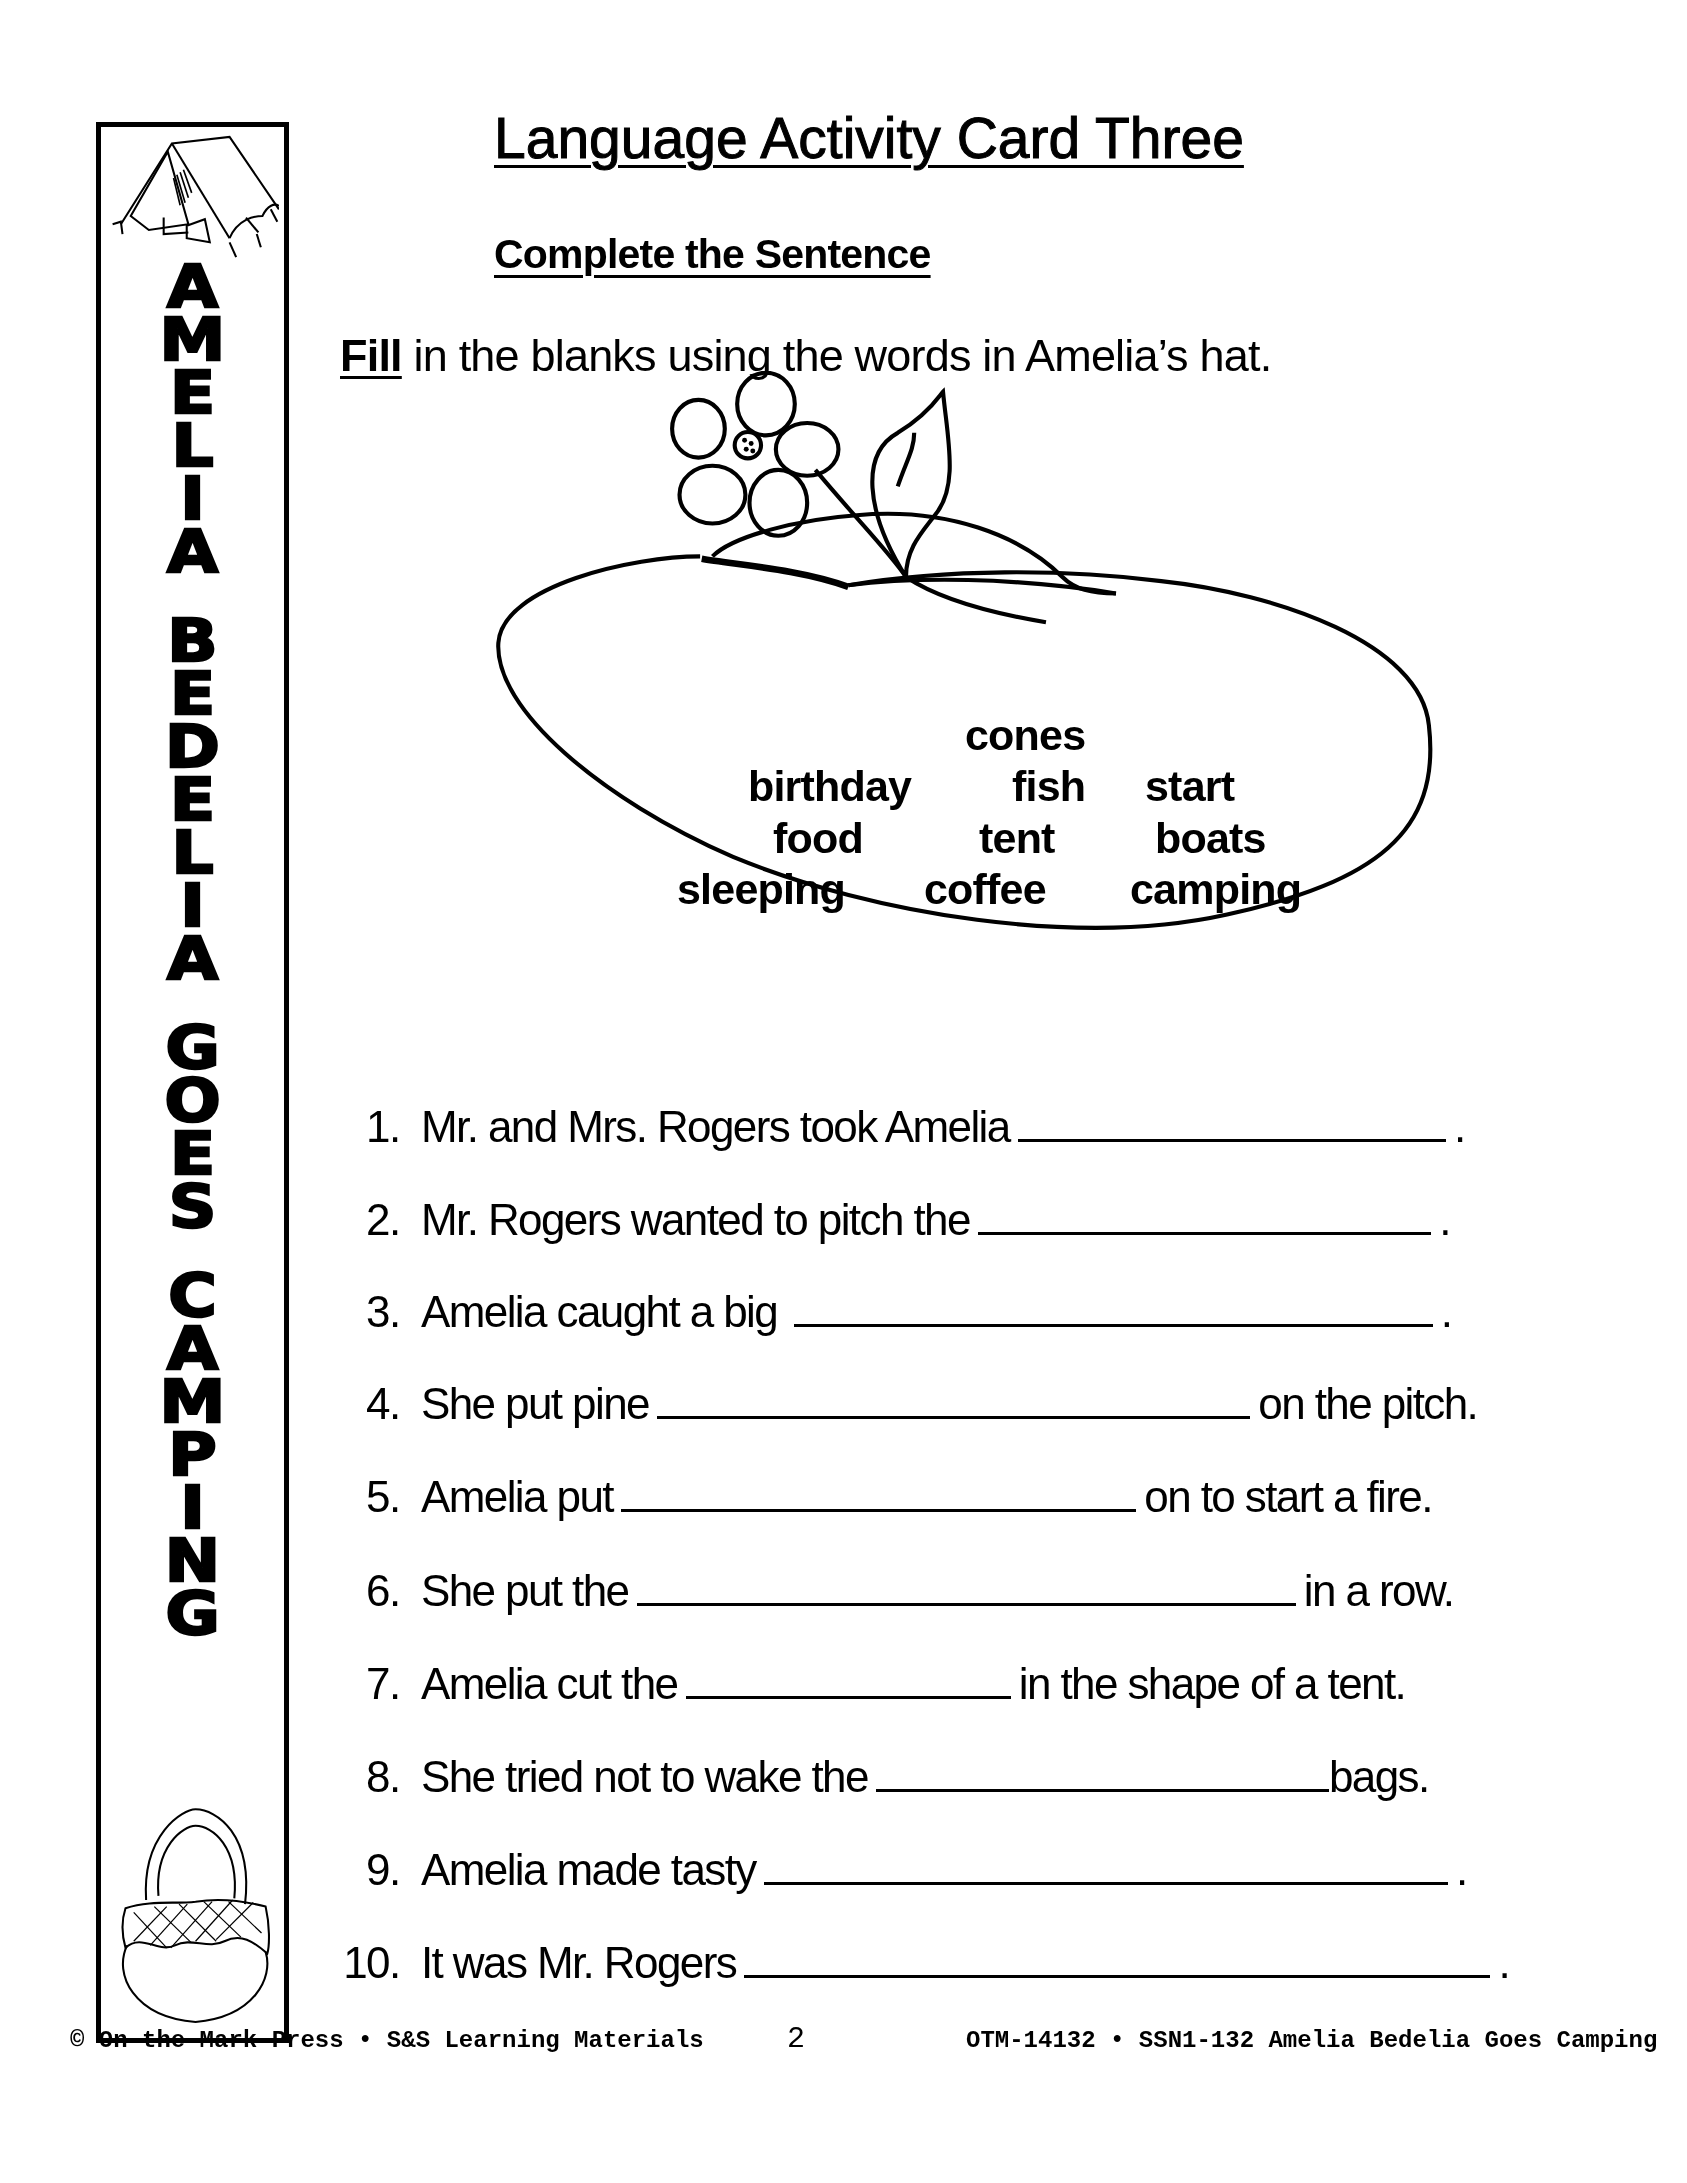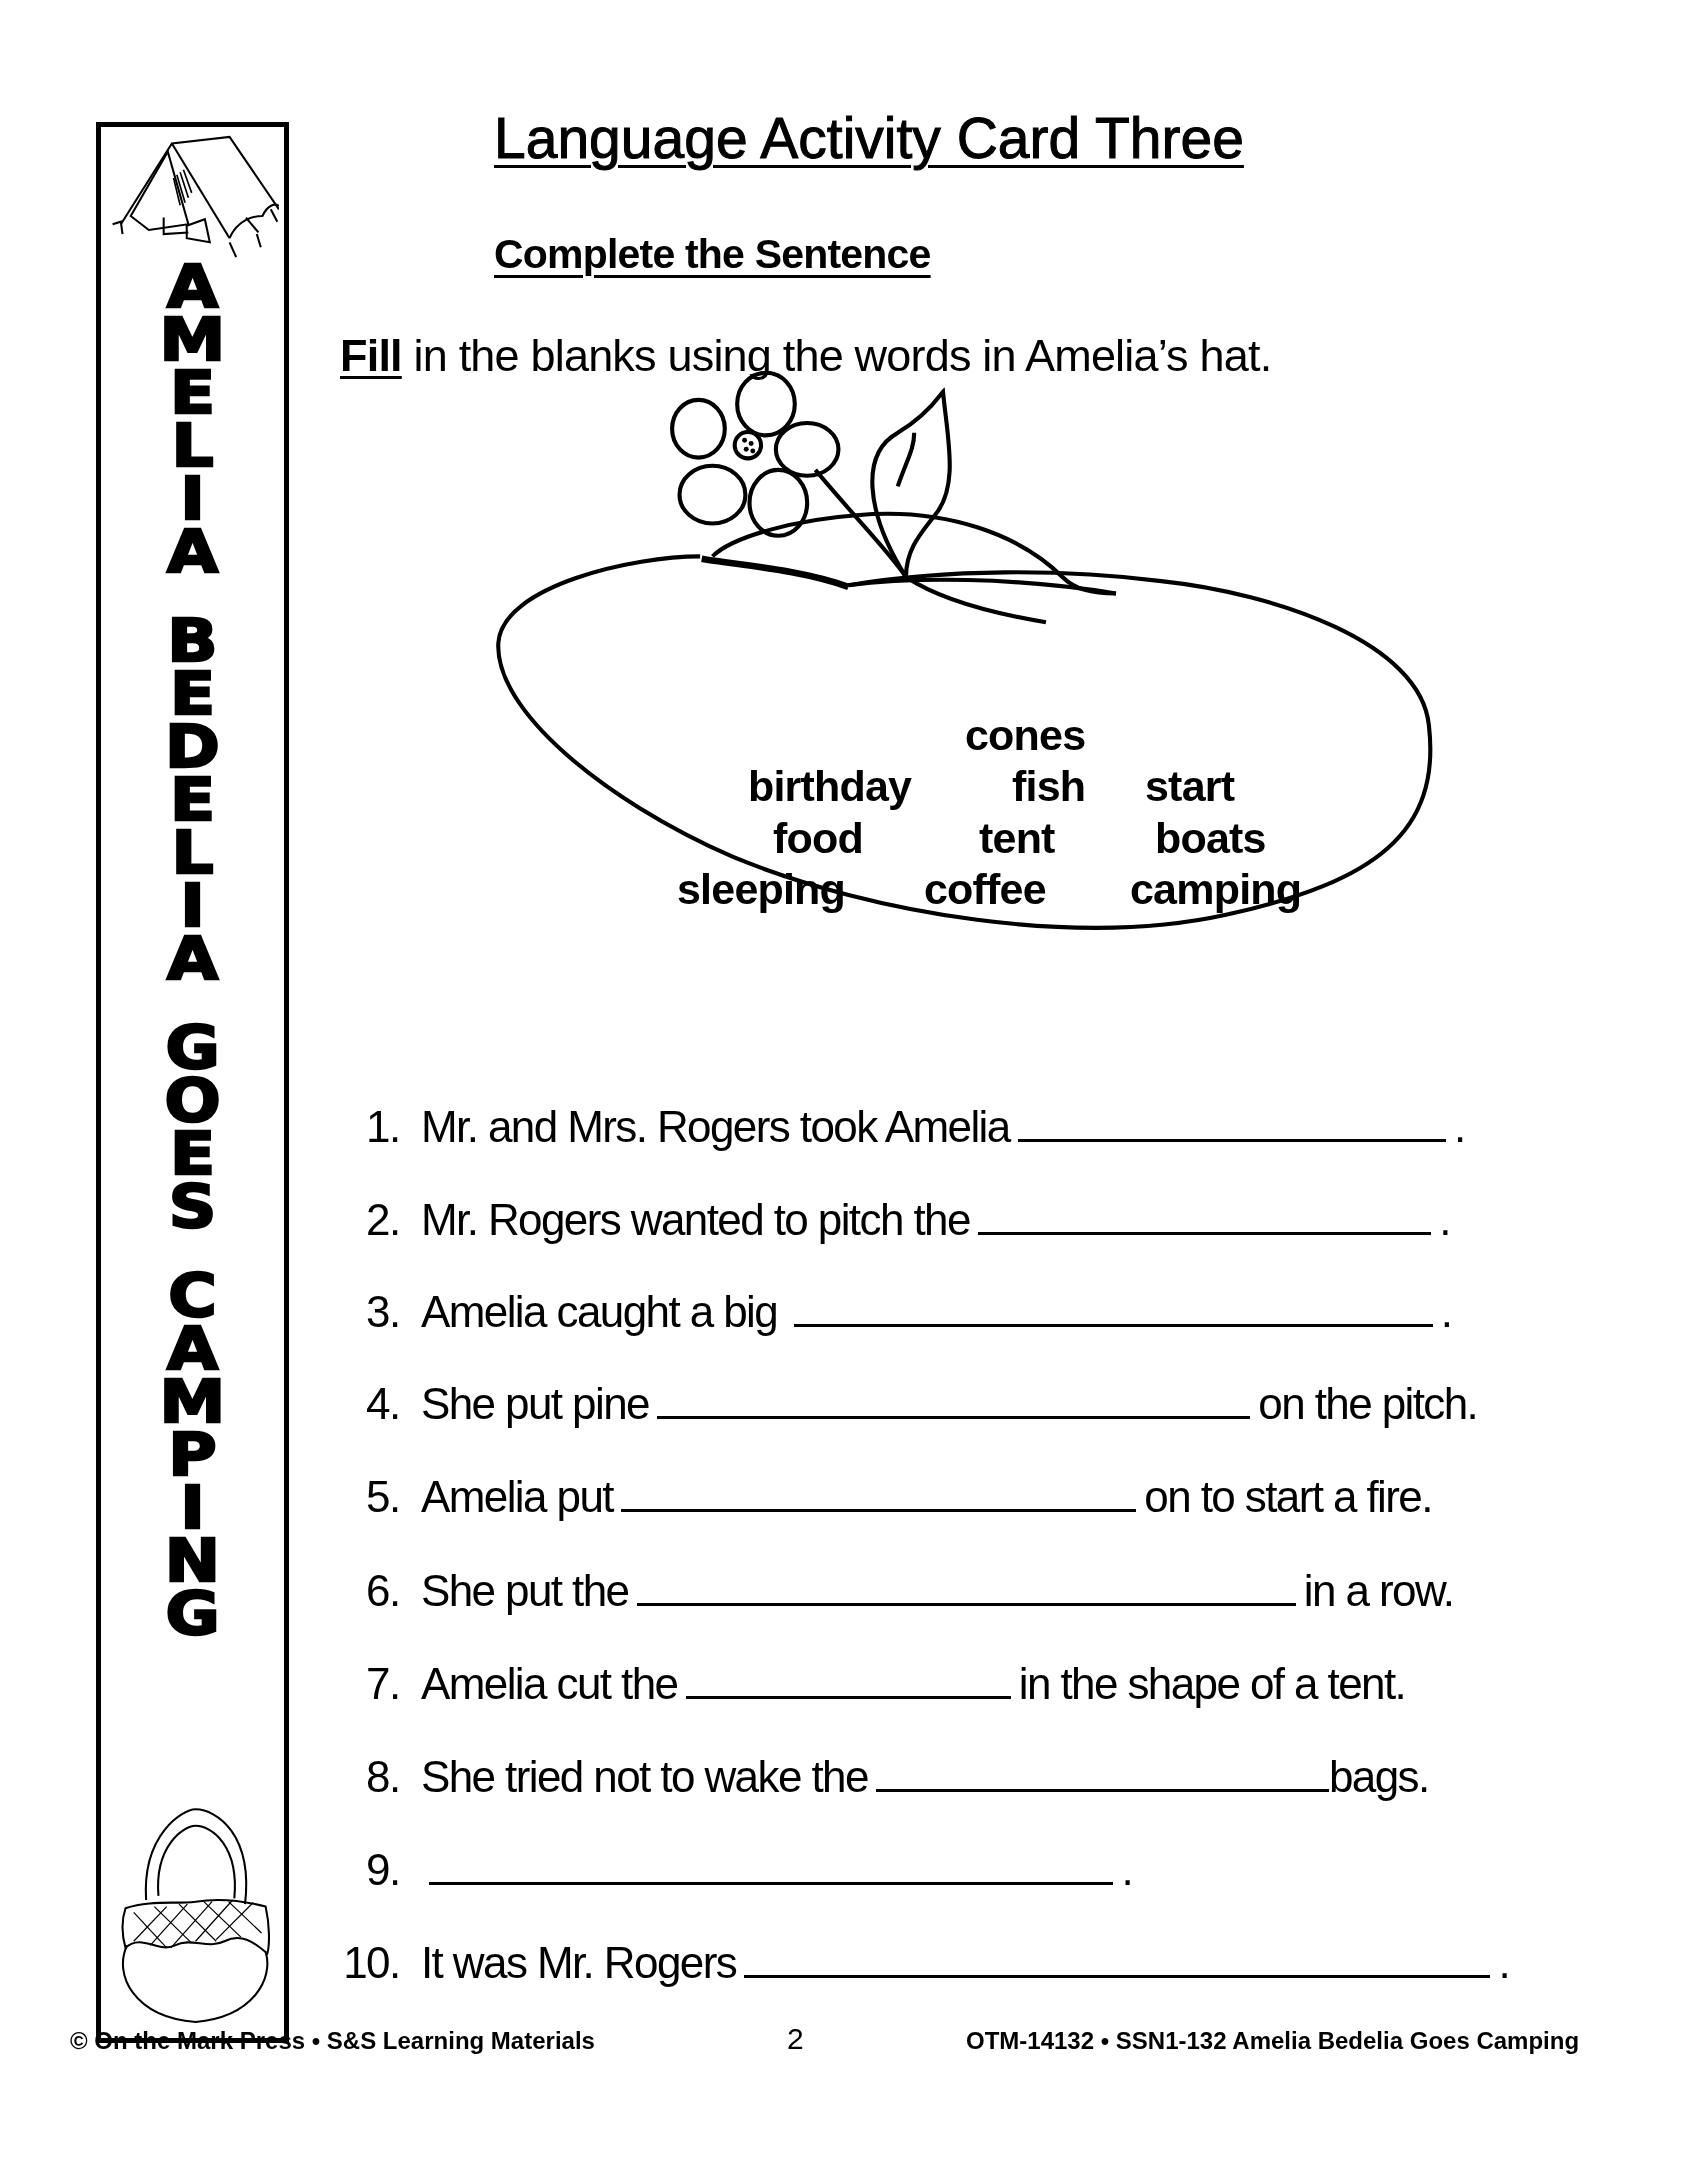--- a/index.html
+++ b/index.html
@@ -24,21 +24,21 @@
   
   .hat { left:486px; top:371px; width:947px; height:659px; }
   .word { position:absolute; font-family:Liberation Sans, sans-serif; font-weight:700; font-size:43px; letter-spacing:-0.8px; white-space:nowrap; }
 
   
   .sent { position:absolute; left:339px; font-family:"Liberation Sans", sans-serif; font-size:44px; letter-spacing:-1.6px; white-space:nowrap; height:58px; line-height:58px; display:flex; align-items:baseline; }
   .num { display:inline-block; width:82px; text-align:right; padding-right:21.4px; box-sizing:border-box; }
   .blank { display:inline-block; border-bottom:3.3px solid #000; height:43px; margin:0 8.2px; }
 
   
-  .footer { top:2027px; font-family:Liberation Sans, sans-serif; font-weight:700; font-size:24px; white-space:nowrap; }
+  .footer { top:2027px; font-family:Liberation Mono, monospace; font-weight:700; font-size:24px; white-space:nowrap; }
   .pagenum { font-weight:400; font-size:30px; top:2022px; }
 </style>
 </head>
 <body>
 
 <div class="abs sidebar">
   <svg class="abs tent" viewBox="0 0 210 170">
     <g fill="none" stroke="#000" stroke-width="2.5">
       <path d="M18 118 L80 20 L150 12 L210 100"></path>
       <path d="M80 20 L150 135"></path>
@@ -208,20 +208,21 @@
   <span>in the shape of a tent.</span>
 </div>
 <div class="sent" style="top:1746px">
   <span class="num">8.</span>
   <span>She tried not to wake the</span>
   <span class="blank" style="width:453px;margin-right:0"></span>
   <span>bags.</span>
 </div>
 <div class="sent" style="top:1839px">
   <span class="num">9.</span>
+  <span>Amelia made tasty</span>
   <span class="blank" style="width:684px"></span>
   <span>.</span>
 </div>
 <div class="sent" style="top:1932px">
   <span class="num">10.</span>
   <span>It was Mr. Rogers</span>
   <span class="blank" style="width:746px"></span>
   <span>.</span>
 </div>
 

